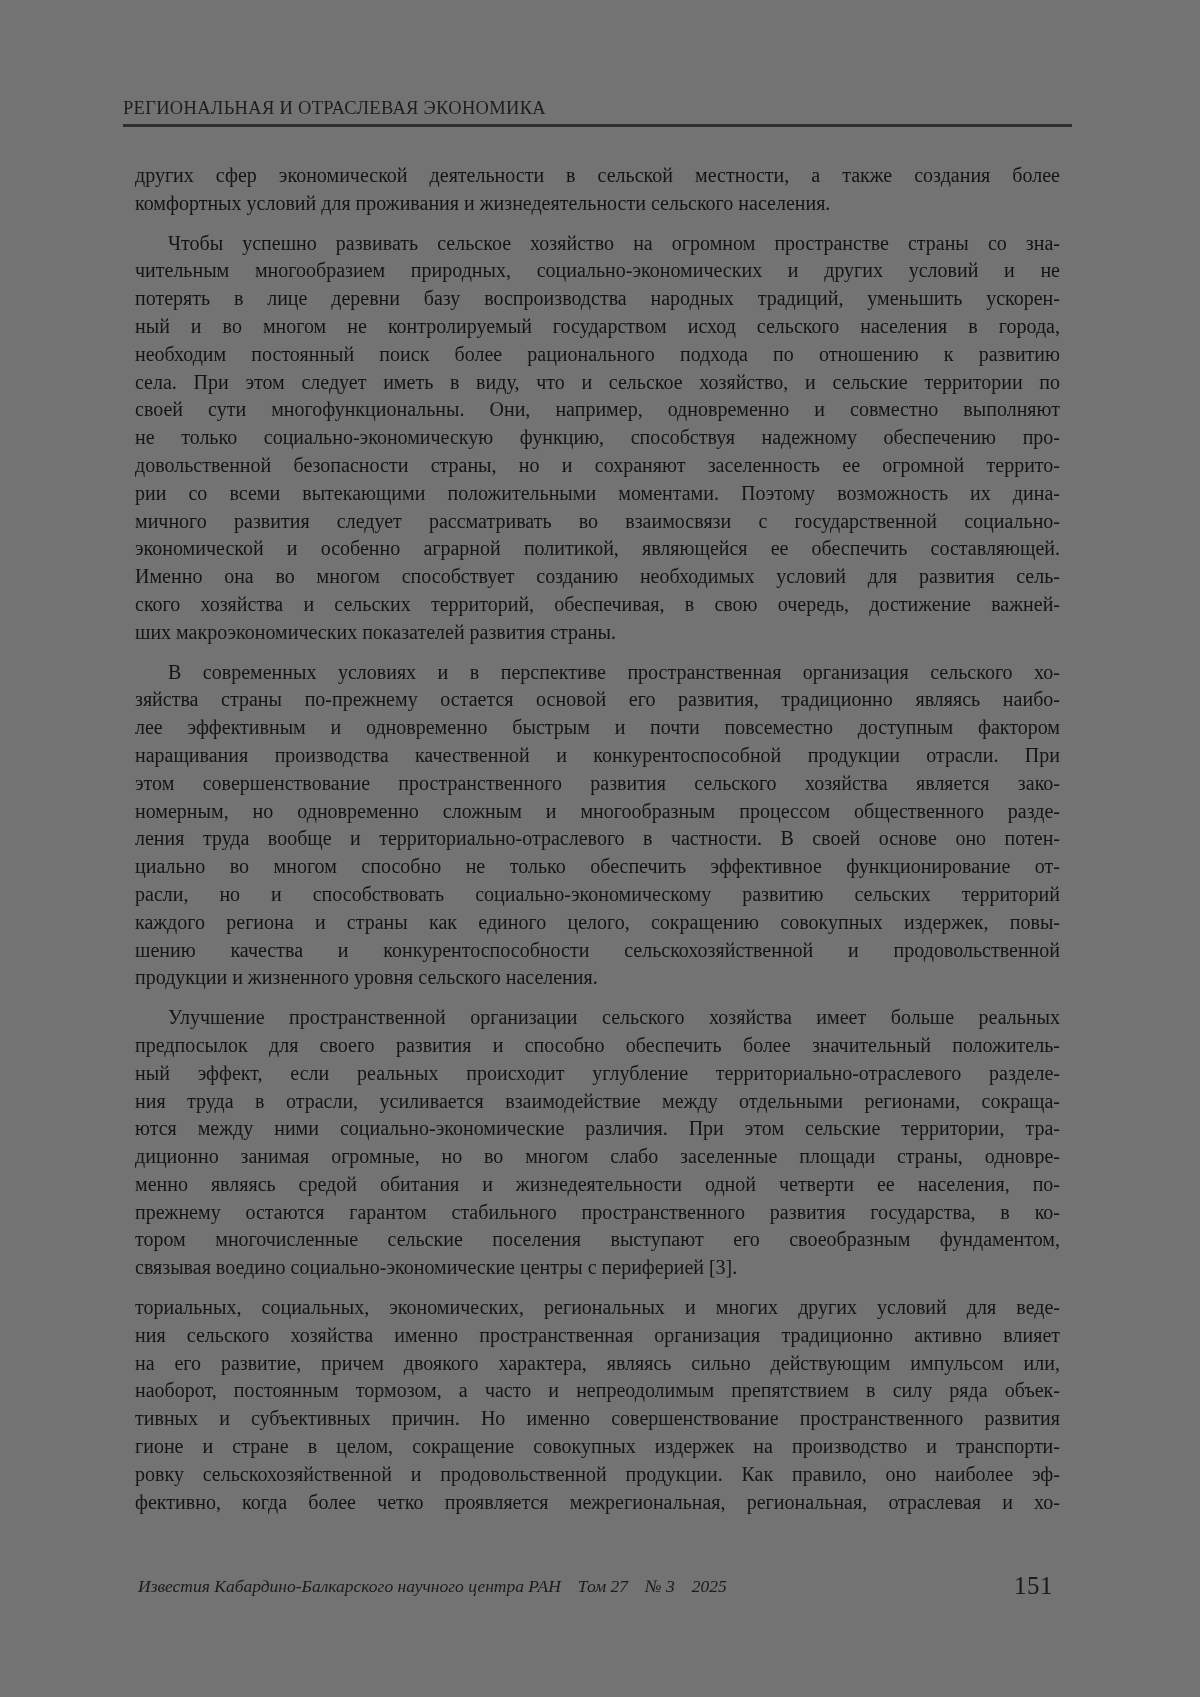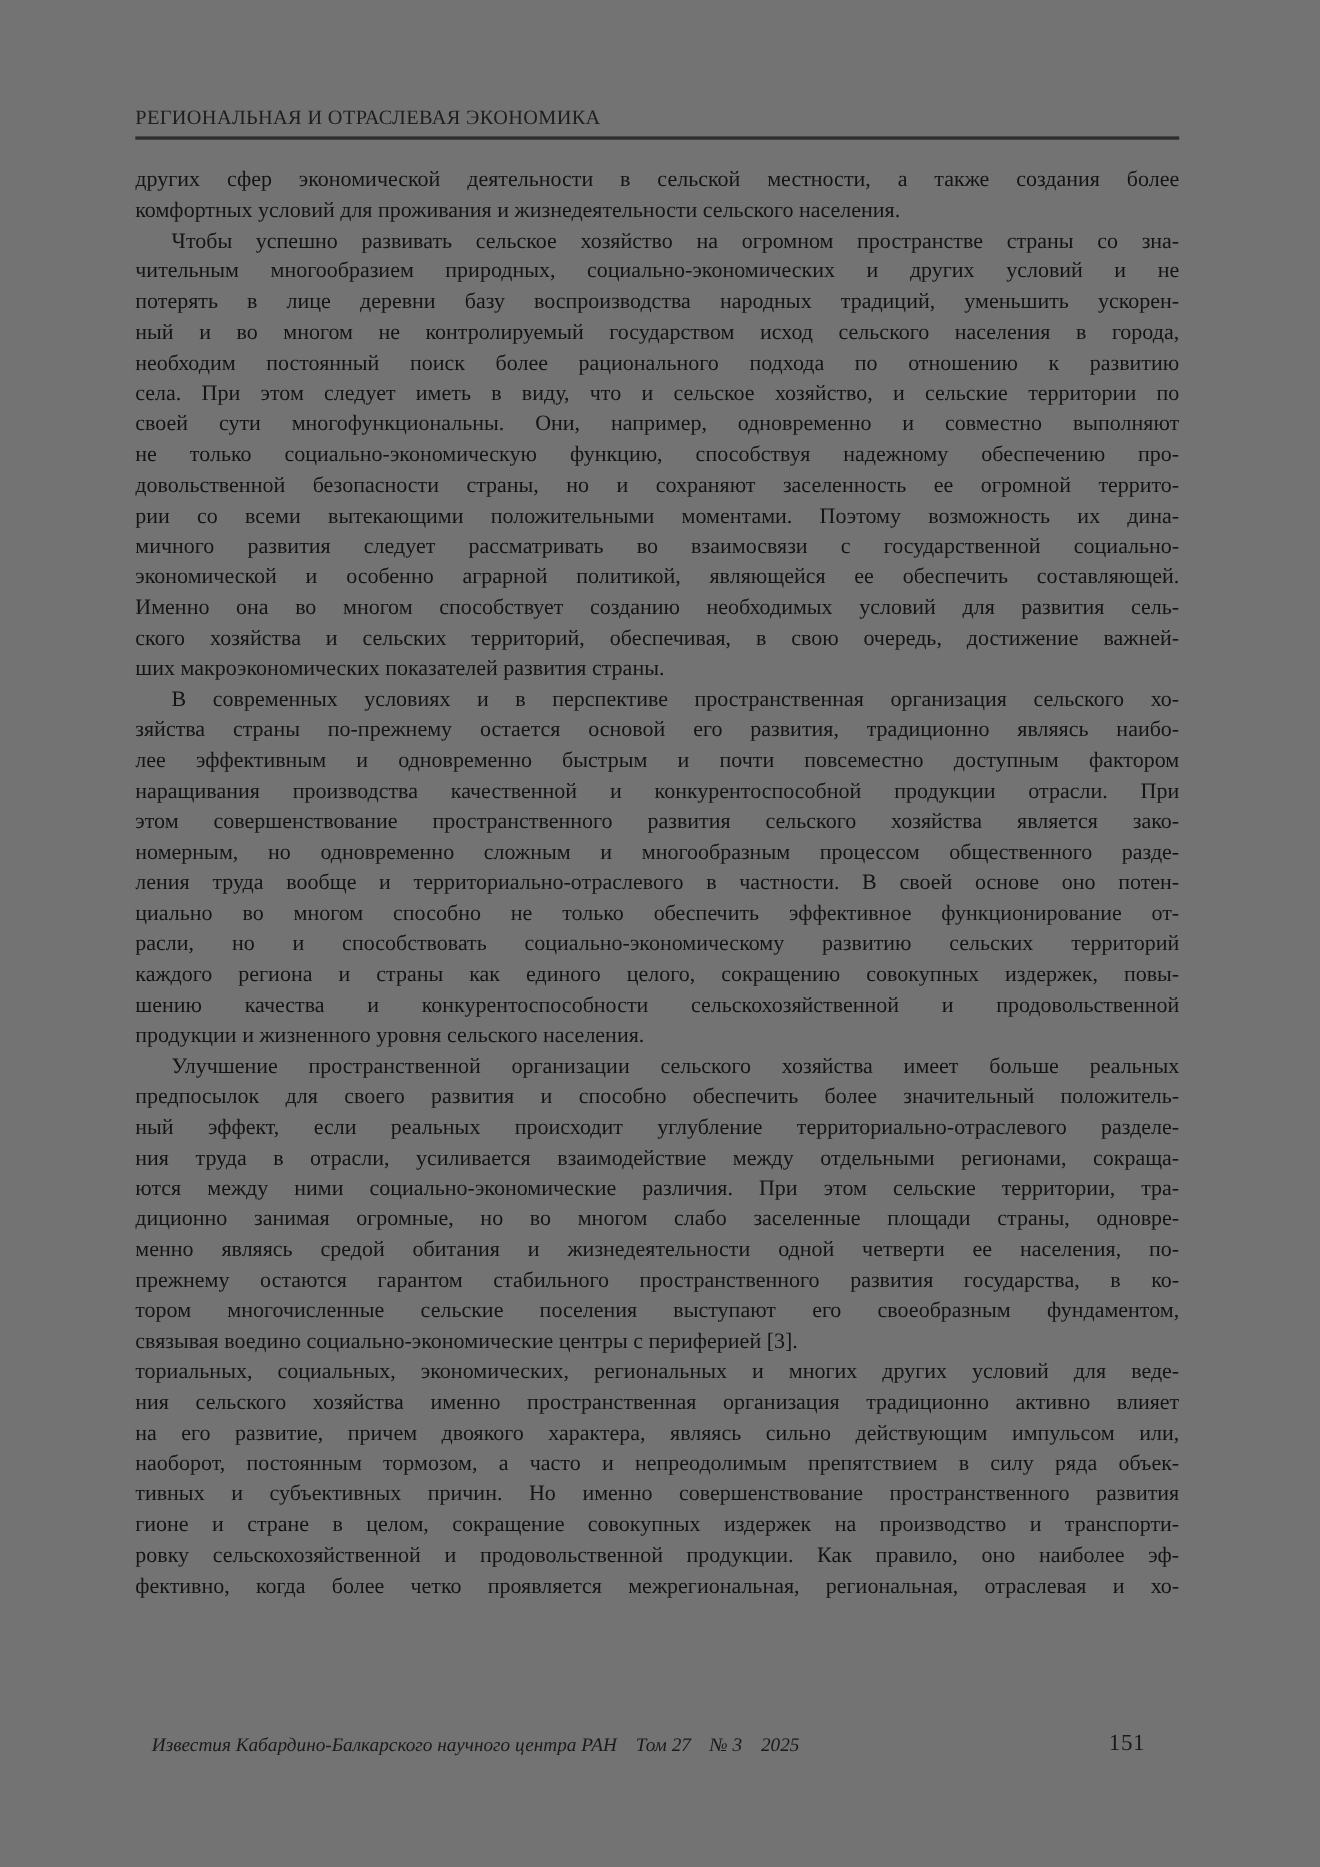--- a/index.html
+++ b/index.html
@@ -36,47 +36,47 @@
   
   .article-body {
     position: absolute;
     left: 123px;
     width: 949px;
     top: 150px;
     font-size: 20px;
     line-height: 27.8px;
     color: #141414;
   }
-  .paragraph { margin: 0; }
+  .paragraph { margin: 12px; }
   .line {
     height: 27.8px;
     overflow: hidden;
     text-align: justify;
     text-align-last: justify;
     text-justify: inter-word;
   }
   .line.lastline { text-align-last: left; }
   .line.indent { text-indent: 33px; }
   
   .page-footer {
     position: absolute;
     left: 138px;
-    right: 159px;
+    right: 147px;
     top: 1572px;
     display: flex;
     justify-content: space-between;
-    align-items: flex-end;
+    align-items: center;
     font-size: 17.5px;
     color: #1a1a1a;
   }
   .journal-ref { font-style: italic; white-space: nowrap; }
   .journal-ref .seg { margin-left: 17px; }
   .page-number {
     font-style: normal;
-    font-size: 21px;
+    font-size: 25px;
     letter-spacing: 0.5px;
   }
 </style>
 </head>
 <body>
 
 <div class="page">
 
   <header class="running-header">
     <div class="head-title">РЕГИОНАЛЬНАЯ И ОТРАСЛЕВАЯ ЭКОНОМИКА</div>

